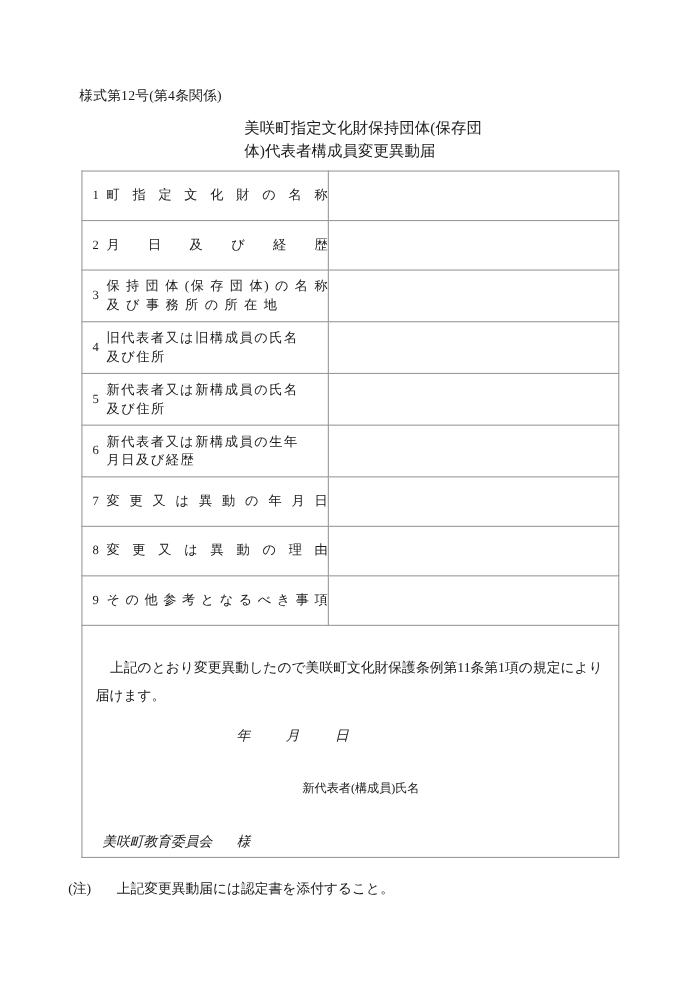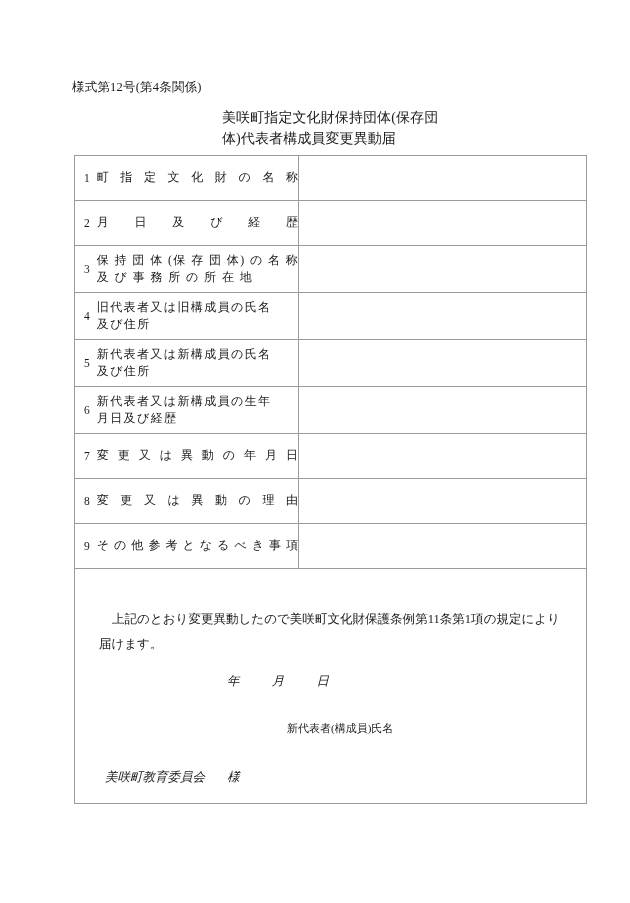--- a/index.html
+++ b/index.html
@@ -49,21 +49,21 @@
   .form-table {
     position: absolute;
     left: 74px;
     top: 155px;
     width: 478px;
     border-collapse: collapse;
     table-layout: fixed;
   }
   .form-table td {
     border: 1px solid #9a9a9a;
-    padding: 12px;
+    padding: 0;
     vertical-align: middle;
   }
   .form-table .label-cell {
     width: 214px;
     padding: 0 0 0 9px;
     font-size: 12px;
   }
   .form-table .value-cell {
     width: 263px;
   }
@@ -306,14 +306,19 @@
               <span>様</span>
             </div>
 
           </div>
         </td>
       </tr>
 
     </tbody>
   </table>
 
+  <div class="footnote">
+    <span>(注)</span>
+    <span class="sp"></span>
+    <span>上記変更異動届には認定書を添付すること。</span>
+  </div>
 
 </div>
 
 </body></html>

